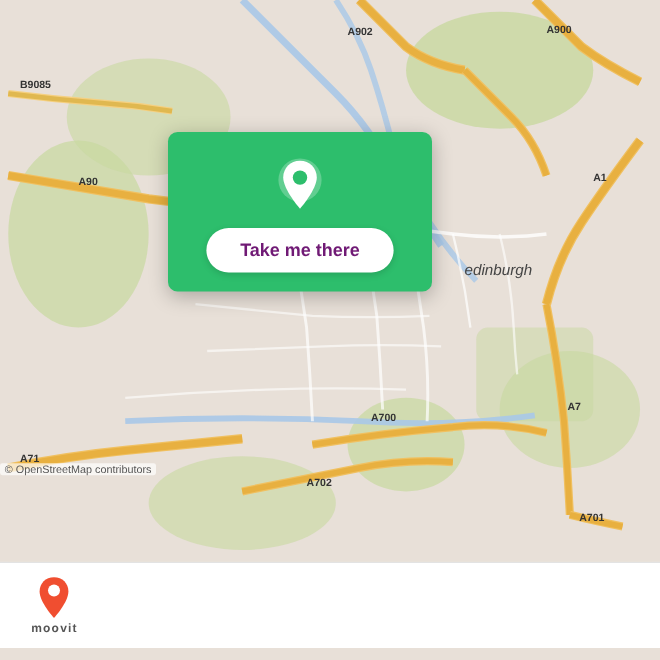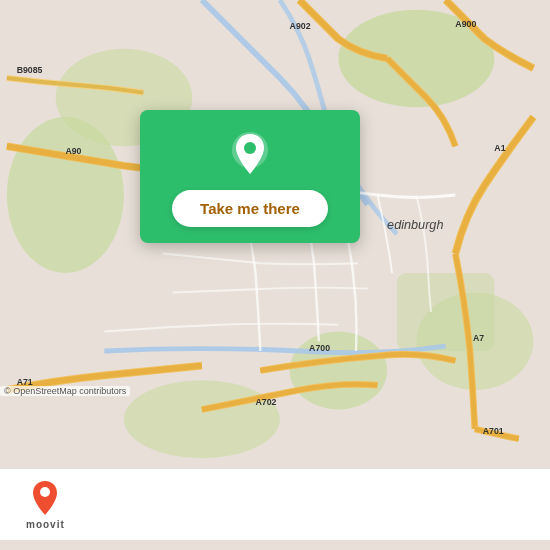--- a/index.html
+++ b/index.html
@@ -43,21 +43,21 @@
     }
 
     .pin-icon {
       width: 48px;
       height: 48px;
       margin-bottom: 12px;
     }
 
     .take-me-btn {
       background: white;
-      color: #a16207;
+      color: #701a75;
       border: none;
       border-radius: 24px;
       padding: 10px 28px;
       font-size: 15px;
       font-weight: 600;
       cursor: pointer;
       white-space: nowrap;
       box-shadow: 0 2px 6px rgba(0,0,0,0.15);
     }
 

